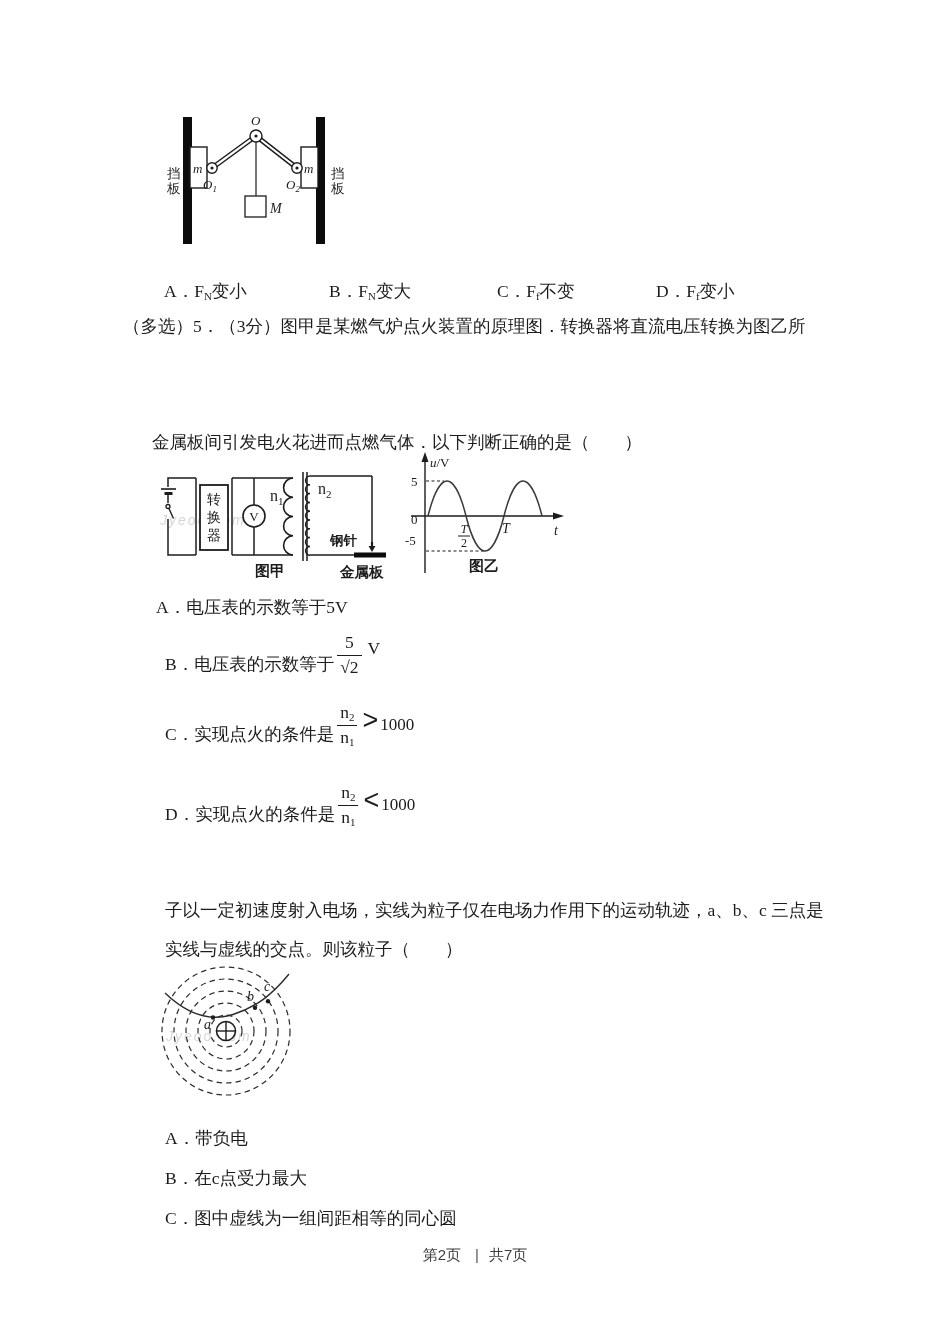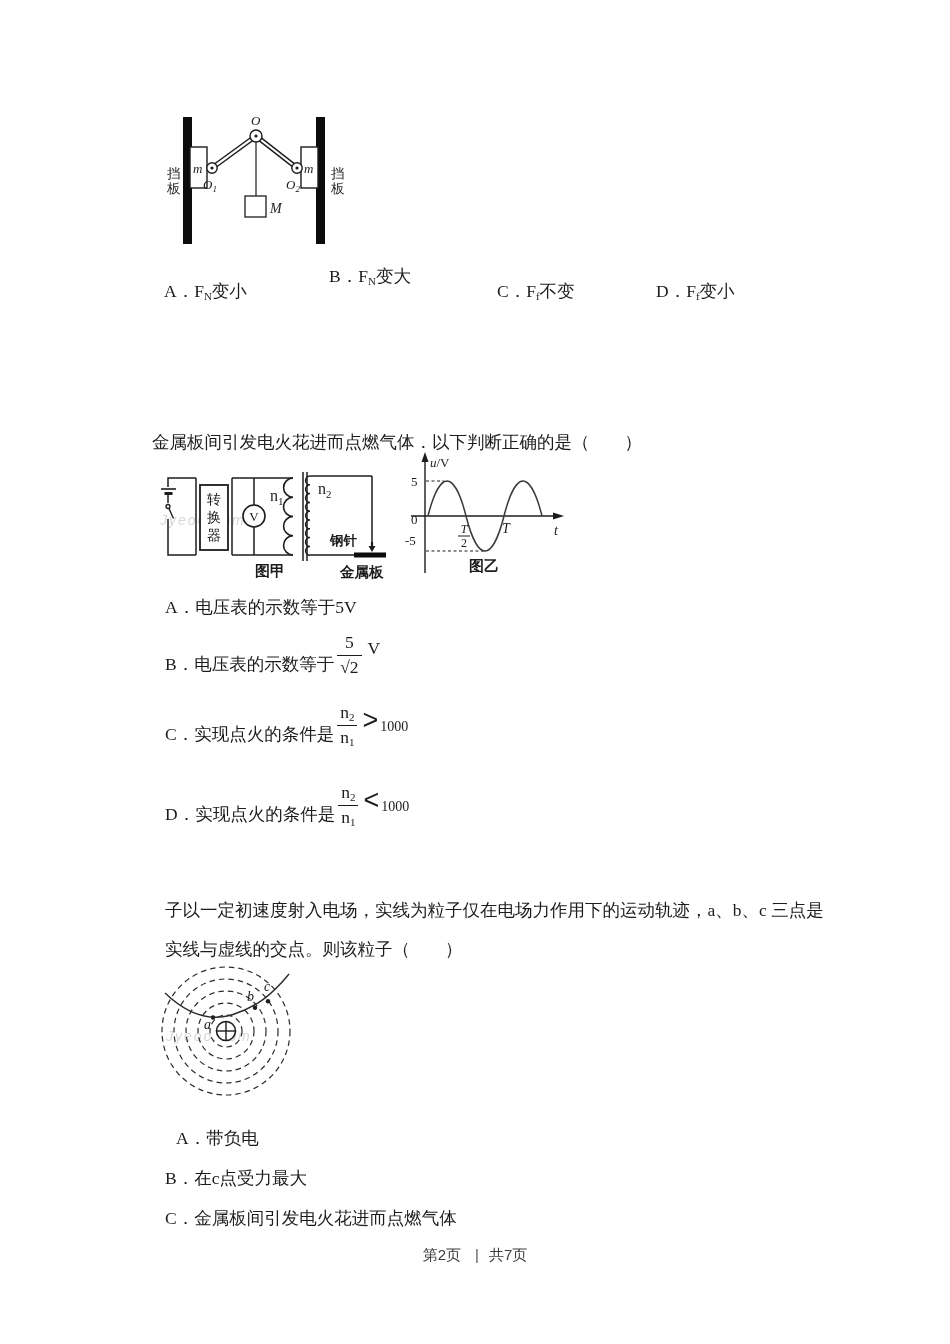--- a/index.html
+++ b/index.html
@@ -10,21 +10,21 @@
   .sb{font-size:11px;vertical-align:-3px;line-height:0;}
   .vcirc{display:inline-block;width:17px;height:17px;border:1.2px solid #1c1c1c;border-radius:50%;
          text-align:center;line-height:15px;font-size:11.5px;font-style:italic;vertical-align:-3px;margin:0 2px;}
   .opt{position:absolute;display:flex;align-items:flex-end;white-space:nowrap;font-size:17.5px;}
   .opt .txt{line-height:23px;}
   .frac{display:inline-flex;flex-direction:column;align-items:center;margin:0 3px;line-height:1;}
   .frac .num{padding:0 3px 3px 3px;font-size:17.5px;}
   .frac .den{border-top:1.4px solid #1c1c1c;padding:3px 3px 0 3px;font-size:17.5px;}
   .radicand{border-top:1.3px solid #1c1c1c;padding-top:1px;}
   .op{font-size:27px;line-height:1;margin:0 2px 12px 2px;font-family:"Liberation Sans",sans-serif;}
-  .val{font-size:14px;margin-bottom:11px;}
+  .val{font-size:17px;margin-bottom:11px;}
   .unitV{margin:0 0 17px 3px;}
   .fig{position:absolute;}
   svg text{fill:#1c1c1c;font-family:"Liberation Serif",serif;}
   .wm{position:absolute;color:#d7d7d7;font-size:14px;font-style:italic;
       font-family:"Liberation Sans",sans-serif;letter-spacing:2px;}
   .footer{position:absolute;left:0;top:1246px;width:100%;text-align:center;
           font-family:"Liberation Sans",sans-serif;font-size:15px;color:#3d3d3d;}
   .footer .sep{margin:0 10px 0 14px;color:#555;}
 </style>
 </head>
@@ -73,24 +73,25 @@
     <g>
       <circle cx="137" cy="56" r="5.2" fill="#fff" stroke="#1c1c1c" stroke-width="1.4"></circle>
       <circle cx="137" cy="56" r="1.6" fill="#1c1c1c"></circle>
     </g>
     <text x="91" y="13" font-size="13" font-style="italic">O</text>
     <text x="43" y="77" font-size="13" font-style="italic"><tspan>O</tspan><tspan font-size="9" dy="3">1</tspan></text>
     <text x="126" y="77" font-size="13" font-style="italic"><tspan>O</tspan><tspan font-size="9" dy="3">2</tspan></text>
   </svg>
 
   <span class="q4opt" style="left:164px;top:279px"><span>A．</span><span>F</span><span class="sb">N</span><span>变小</span></span>
-  <span class="q4opt" style="left:329px;top:264px"><span>B．</span><span>F</span><span class="sb">N</span><span>变大</span></span>
+  <span class="q4opt" style="left:329px;top:279px"><span>B．</span><span>F</span><span class="sb">N</span><span>变大</span></span>
   <span class="q4opt" style="left:497px;top:279px"><span>C．</span><span>F</span><span class="sb">f</span><span>不变</span></span>
   <span class="q4opt" style="left:656px;top:279px"><span>D．</span><span>F</span><span class="sb">f</span><span>变小</span></span>
 
+  <div class="line" style="left:123px;top:315px">（多选）5．（3分）图甲是某燃气炉点火装置的原理图．转换器将直流电压转换为图乙所</div>
   <div class="line" style="left:152px;top:431px">金属板间引发电火花进而点燃气体．以下判断正确的是（　　）</div>
 
   <svg class="fig" style="left:158px;top:458px" width="235" height="125" viewBox="0 0 235 125">
     <g stroke="#1c1c1c" stroke-width="1.5" fill="none">
       <polyline points="10,29 10,20 38,20"></polyline>
       <line x1="38" y1="20" x2="38" y2="97"></line>
       <polyline points="10,61 10,97 38,97"></polyline>
       <line x1="74" y1="20" x2="74" y2="97"></line>
       <line x1="74" y1="20" x2="135" y2="20"></line>
       <line x1="74" y1="97" x2="135" y2="97"></line>
@@ -156,21 +157,21 @@
     <g>
       <text x="61" y="83" font-size="12" font-style="italic" text-anchor="middle">T</text>
       <line x1="55" y1="86" x2="67" y2="86" stroke="#1c1c1c" stroke-width="1"></line>
       <text x="61" y="97" font-size="12" text-anchor="middle">2</text>
     </g>
     <text x="99" y="83" font-size="14" font-style="italic">T</text>
     <text x="151" y="85" font-size="14" font-style="italic">t</text>
     <text x="66" y="121" font-size="15" font-weight="bold">图乙</text>
   </svg>
 
-  <div class="line" style="left:165px;top:596px"><span>A．</span><span>电压表的示数等于5V</span></div>
+  <div class="line" style="left:156px;top:596px"><span>A．</span><span>电压表的示数等于5V</span></div>
 
   <div class="opt" style="left:165px;top:628px;height:48px">
     <span class="txt">B．</span>
       <span class="txt">电压表的示数等于</span>
       <span class="frac">
         <span class="num">5</span>
         <span class="den"><span>√</span><span class="radicand">2</span></span>
       </span>
       <span class="unitV">V</span>
   </div>
@@ -217,21 +218,21 @@
     <g fill="#1c1c1c">
       <circle cx="61" cy="52.5" r="2.2"></circle>
       <circle cx="103" cy="42.8" r="2.2"></circle>
       <circle cx="116" cy="36.2" r="2.2"></circle>
     </g>
     <text x="52" y="64" font-size="14" font-style="italic">a</text>
     <text x="95" y="36" font-size="14" font-style="italic">b</text>
     <text x="112" y="26" font-size="14" font-style="italic">c</text>
   </svg>
 
-  <div class="line" style="left:176px;top:1127px"><span>A．</span><span>带负电</span></div>
+  <div class="line" style="left:165px;top:1127px"><span>A．</span><span>带负电</span></div>
   <div class="line" style="left:165px;top:1167px"><span>B．</span><span>在c点受力最大</span></div>
-  <div class="line" style="left:165px;top:1207px"><span>C．</span><span>金属板间引发电火花进而点燃气体</span></div>
+  <div class="line" style="left:165px;top:1207px"><span>C．</span><span>图中虚线为一组间距相等的同心圆</span></div>
 
   <div class="footer">
     <span>第2页</span><span class="sep">|</span><span>共7页</span>
   </div>
 
 </div>
 
 </body></html>

